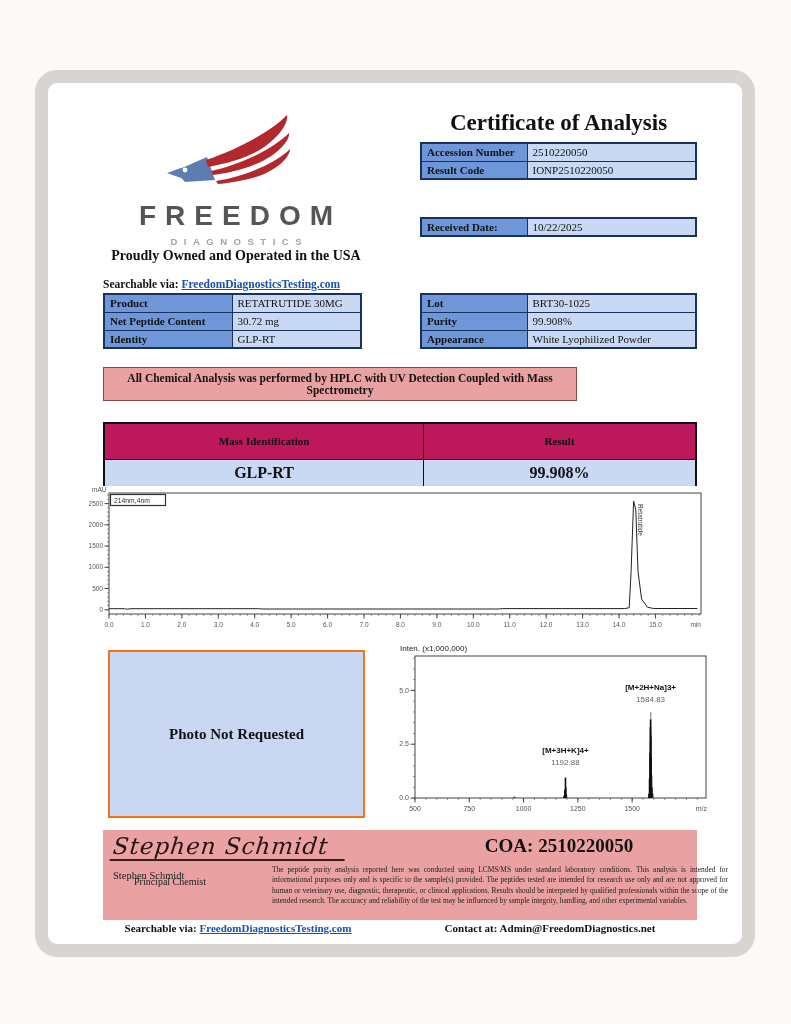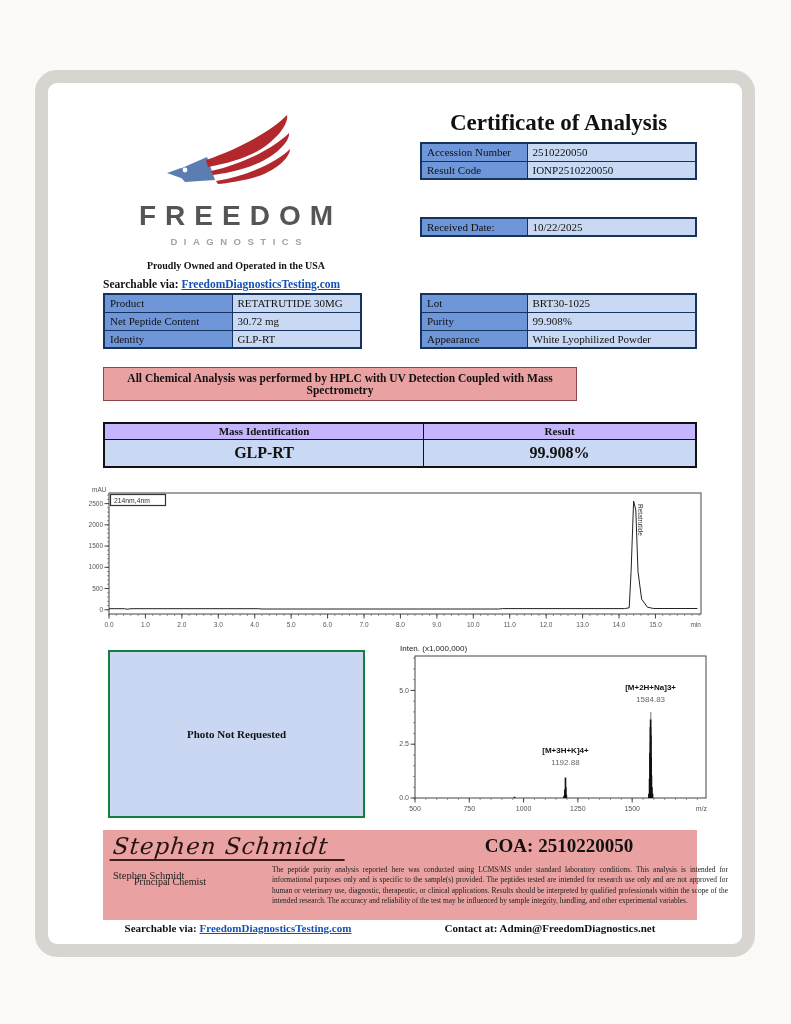--- a/index.html
+++ b/index.html
@@ -9,39 +9,39 @@
            border:13px solid #d8d5d1; border-radius:22px; background:#ffffff; }
   .abs { position:absolute; }
 
   .doc-title { left:420px; top:110px; width:277px; text-align:center;
                font-size:23px; font-weight:bold; color:#111; }
 
   table { border-collapse:collapse; table-layout:fixed; }
   .blue-table { border:2px solid #16335e; }
   .blue-table td { border:1px solid #16335e; font-size:11px; padding:1px 5px;
                    height:18px; white-space:nowrap; overflow:hidden; color:#111; }
-  .blue-table td.lbl { background:#6e96d8; font-weight:normal; }
+  .blue-table td.lbl { background:#6e96d8; font-weight:bold; }
   .blue-table td.val { background:#c9d9f3; }
 
-  .tagline { left:95px; top:260px; width:282px; text-align:center; font-weight:bold; font-size:10px; color:#111;}
+  .tagline { left:95px; top:248px; width:282px; text-align:center; font-weight:bold; font-size:14px; color:#111;}
   .searchline { font-size:11.5px; font-weight:bold; color:#111; }
   .link { color:#1550b5; text-decoration:underline; font-weight:bold; cursor:pointer; }
 
   .banner { left:103px; top:367px; width:474px; height:34px; background:#e9a1a1;
             border:1px solid #8f4646; display:flex; align-items:center; justify-content:center;
             font-weight:bold; font-size:11.5px; color:#111; text-align:center; }
 
   .mass-table { left:103px; top:422px; width:594px; border:2px solid #111; }
   .mass-table td { border:1px solid #111; text-align:center; color:#111; }
-  .mass-table .hdr td { font-weight:bold; font-size:11px; height:16px; background:#c4b5fd; }
+  .mass-table .hdr td { font-weight:bold; font-size:11px; height:36px; background:#be185d; }
   .mass-table .row td { font-weight:bold; font-size:16px; height:28px; background:#c9d9f3; }
 
   .photo-box { left:108px; top:650px; width:257px; height:168px; background:#c9d7f3;
-               border:2px solid #15803d; display:flex; align-items:center; justify-content:center;
-               font-weight:bold; font-size:11px; color:#111; }
+               border:2px solid #f97316; display:flex; align-items:center; justify-content:center;
+               font-weight:bold; font-size:15px; color:#111; }
 
   .sig-box { left:103px; top:830px; width:594px; height:90px; background:#e9a1a1; }
   .sig-script { position:absolute; left:8px; top:3px; font-family:"DejaVu Serif", serif;
                 font-style:italic; font-size:23px; color:#241414; letter-spacing:1px;
                 border-bottom:2px solid #3c2020; padding:0 18px 0 2px; transform:skewX(-6deg); }
   .sig-name { position:absolute; left:10px; top:40px; font-size:10.5px; color:#222; }
   .sig-role { position:absolute; left:10px; top:46px; font-size:10px; color:#222;margin-left:21px; }
   .sig-coa  { position:absolute; left:318px; top:5px; width:276px; text-align:center;
               font-size:19px; font-weight:bold; color:#111; }
   .sig-disc { position:absolute; left:132px; top:35px; width:456px; font-size:7.4px;

